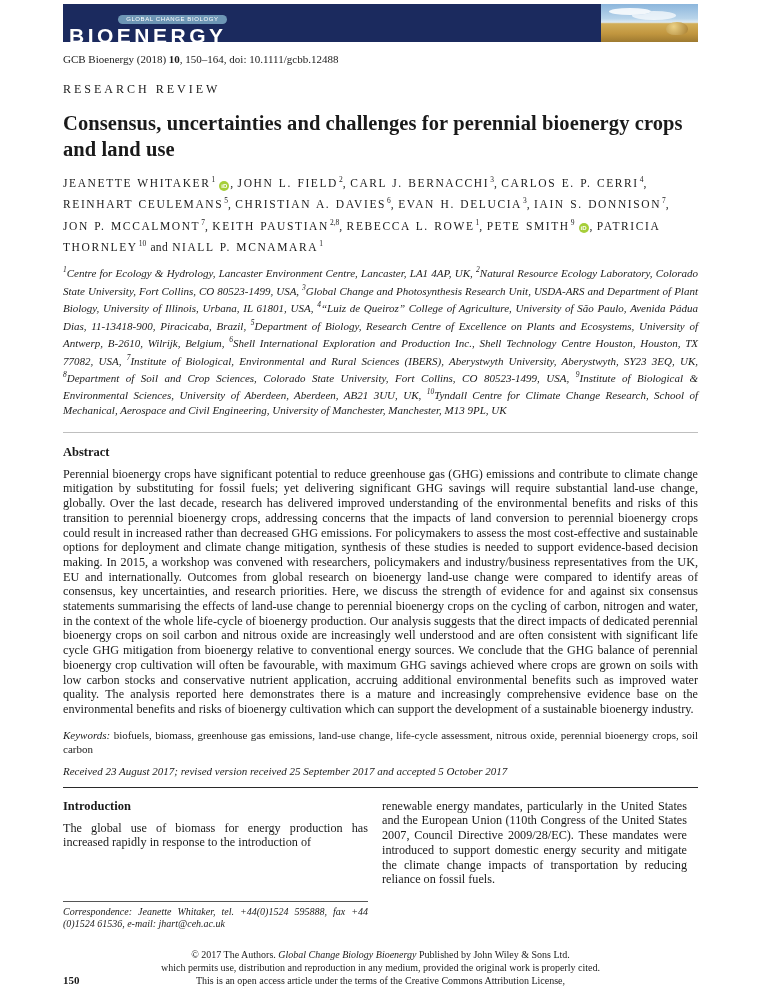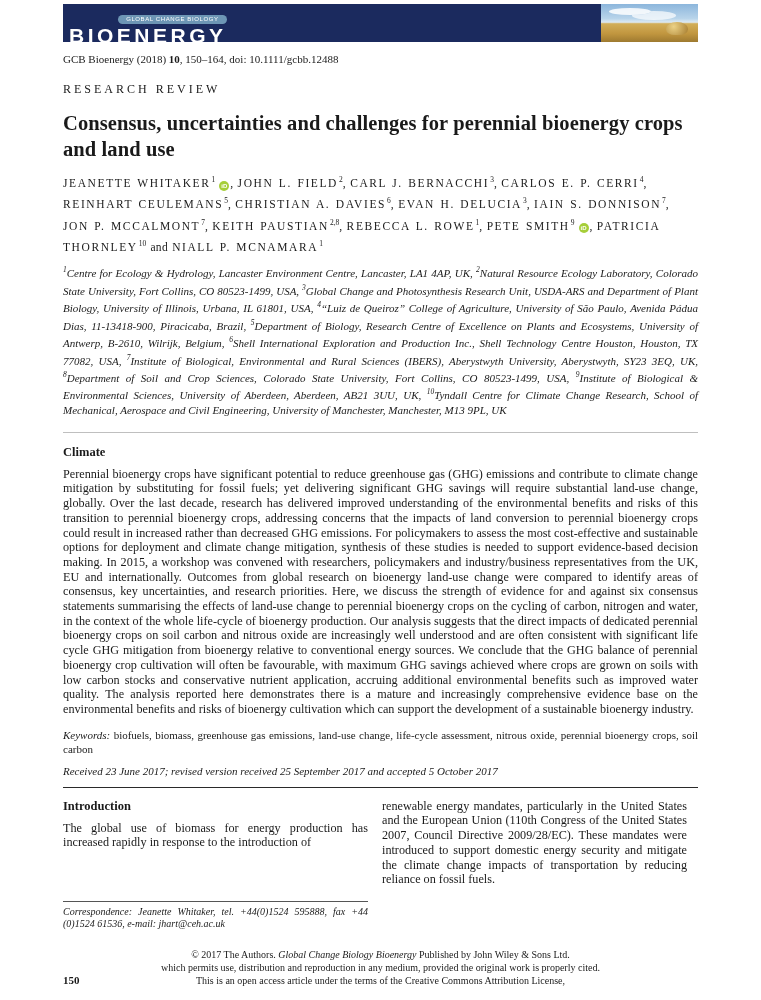--- a/index.html
+++ b/index.html
@@ -83,26 +83,26 @@
   <div class="article-type">RESEARCH REVIEW</div>
 
   <h1 class="title">Consensus, uncertainties and challenges for perennial bioenergy crops and land use</h1>
 
   <div class="authors"><span>JEANETTE WHITAKER</span><sup>1</sup><span class="orcid">iD</span><span class="sep">, </span><span>JOHN L. FIELD</span><sup>2</sup><span class="sep">, </span><span>CARL J. BERNACCHI</span><sup>3</sup><span class="sep">, </span><span>CARLOS E. P. CERRI</span><sup>4</sup><span class="sep">, </span><span>REINHART CEULEMANS</span><sup>5</sup><span class="sep">, </span><span>CHRISTIAN A. DAVIES</span><sup>6</sup><span class="sep">, </span><span>EVAN H. DELUCIA</span><sup>3</sup><span class="sep">, </span><span>IAIN S. DONNISON</span><sup>7</sup><span class="sep">, </span><span>JON P. MCCALMONT</span><sup>7</sup><span class="sep">, </span><span>KEITH PAUSTIAN</span><sup>2,8</sup><span class="sep">, </span><span>REBECCA L. ROWE</span><sup>1</sup><span class="sep">, </span><span>PETE SMITH</span><sup>9</sup><span class="orcid">iD</span><span class="sep">, </span><span>PATRICIA THORNLEY</span><sup>10</sup><span class="sep"> and </span><span>NIALL P. MCNAMARA</span><sup>1</sup></div>
 
   <div class="affiliations"><sup>1</sup>Centre for Ecology &amp; Hydrology, Lancaster Environment Centre, Lancaster, LA1 4AP, UK, <sup>2</sup>Natural Resource Ecology Laboratory, Colorado State University, Fort Collins, CO 80523-1499, USA, <sup>3</sup>Global Change and Photosynthesis Research Unit, USDA-ARS and Department of Plant Biology, University of Illinois, Urbana, IL 61801, USA, <sup>4</sup>“Luiz de Queiroz” College of Agriculture, University of São Paulo, Avenida Pádua Dias, 11-13418-900, Piracicaba, Brazil, <sup>5</sup>Department of Biology, Research Centre of Excellence on Plants and Ecosystems, University of Antwerp, B-2610, Wilrijk, Belgium, <sup>6</sup>Shell International Exploration and Production Inc., Shell Technology Centre Houston, Houston, TX 77082, USA, <sup>7</sup>Institute of Biological, Environmental and Rural Sciences (IBERS), Aberystwyth University, Aberystwyth, SY23 3EQ, UK, <sup>8</sup>Department of Soil and Crop Sciences, Colorado State University, Fort Collins, CO 80523-1499, USA, <sup>9</sup>Institute of Biological &amp; Environmental Sciences, University of Aberdeen, Aberdeen, AB21 3UU, UK, <sup>10</sup>Tyndall Centre for Climate Change Research, School of Mechanical, Aerospace and Civil Engineering, University of Manchester, Manchester, M13 9PL, UK</div>
 
   <hr class="abstract-rule">
 
-  <h2 class="abstract-heading">Climate</h2>
+  <h2 class="abstract-heading">Abstract</h2>
   <p class="abstract-text">Perennial bioenergy crops have significant potential to reduce greenhouse gas (GHG) emissions and contribute to climate change mitigation by substituting for fossil fuels; yet delivering significant GHG savings will require substantial land-use change, globally. Over the last decade, research has delivered improved understanding of the environmental benefits and risks of this transition to perennial bioenergy crops, addressing concerns that the impacts of land conversion to perennial bioenergy crops could result in increased rather than decreased GHG emissions. For policymakers to assess the most cost-effective and sustainable options for deployment and climate change mitigation, synthesis of these studies is needed to support evidence-based decision making. In 2015, a workshop was convened with researchers, policymakers and industry/business representatives from the UK, EU and internationally. Outcomes from global research on bioenergy land-use change were compared to identify areas of consensus, key uncertainties, and research priorities. Here, we discuss the strength of evidence for and against six consensus statements summarising the effects of land-use change to perennial bioenergy crops on the cycling of carbon, nitrogen and water, in the context of the whole life-cycle of bioenergy production. Our analysis suggests that the direct impacts of dedicated perennial bioenergy crops on soil carbon and nitrous oxide are increasingly well understood and are often consistent with significant life cycle GHG mitigation from bioenergy relative to conventional energy sources. We conclude that the GHG balance of perennial bioenergy crop cultivation will often be favourable, with maximum GHG savings achieved where crops are grown on soils with low carbon stocks and conservative nutrient application, accruing additional environmental benefits such as improved water quality. The analysis reported here demonstrates there is a mature and increasingly comprehensive evidence base on the environmental benefits and risks of bioenergy cultivation which can support the development of a sustainable bioenergy industry.</p>
 
   <p class="keywords"><span class="kw-label">Keywords:</span><span> biofuels, biomass, greenhouse gas emissions, land-use change, life-cycle assessment, nitrous oxide, perennial bioenergy crops, soil carbon</span></p>
 
-  <p class="received">Received 23 June 2017; revised version received 25 September 2017 and accepted 5 October 2017</p>
+  <p class="received">Received 23 August 2017; revised version received 25 September 2017 and accepted 5 October 2017</p>
 
   <hr class="main-rule">
 
   <div class="columns">
     <div class="col">
       <h3 class="intro-heading">Introduction</h3>
       <p>The global use of biomass for energy production has increased rapidly in response to the introduction of</p>
       <div class="spacer"></div>
       <div class="correspondence"><span>Correspondence:</span><span> Jeanette Whitaker, tel. +44(0)1524 595888, fax +44 (0)1524 61536, e-mail: </span><span class="email">jhart@ceh.ac.uk</span></div>
     </div>

